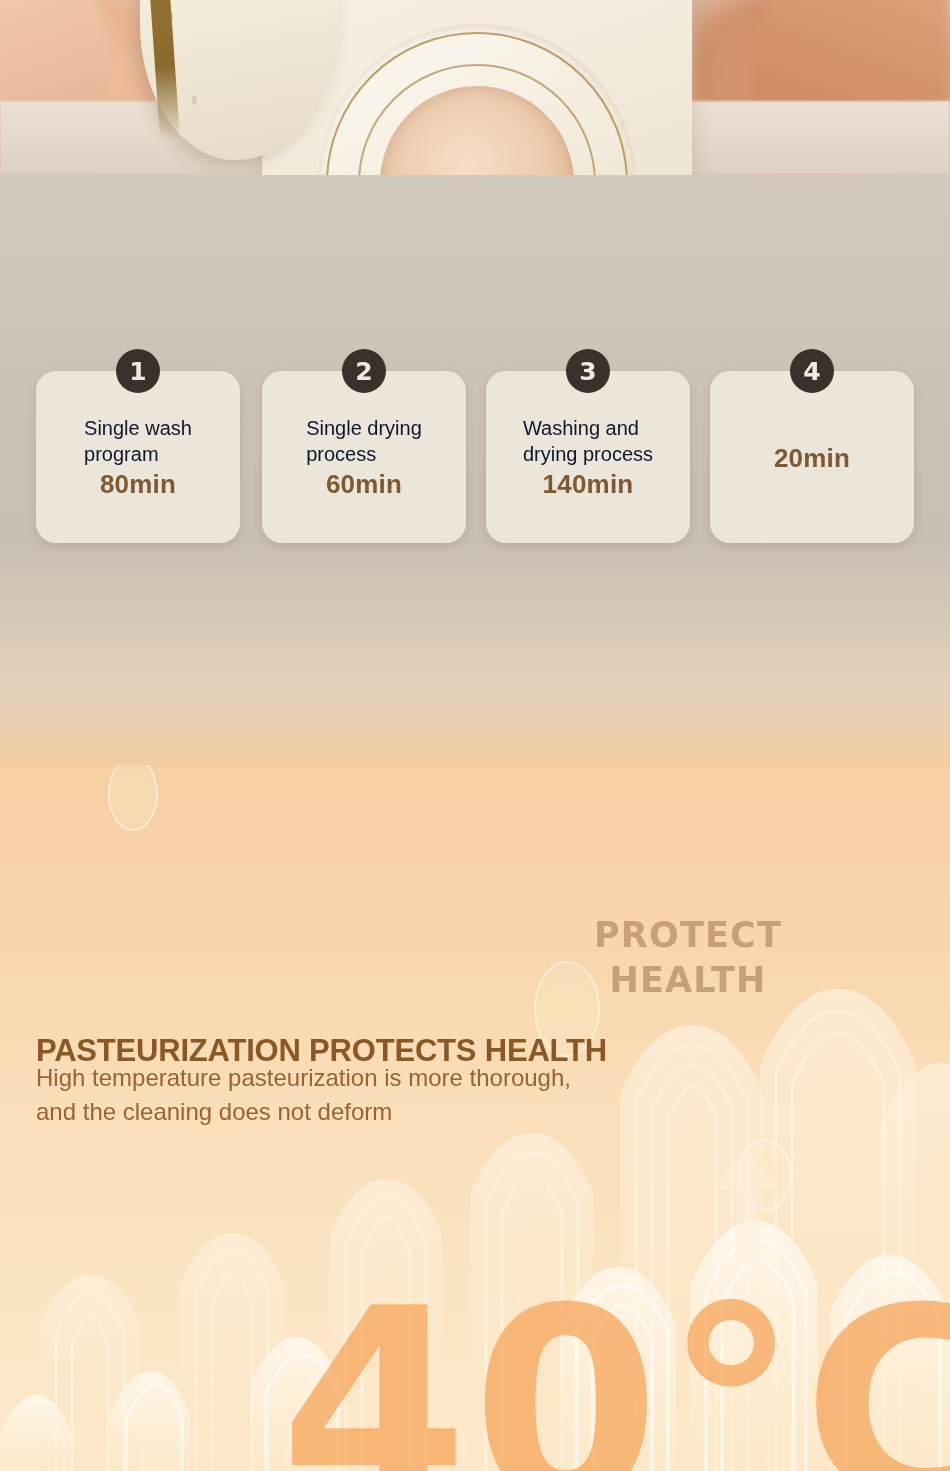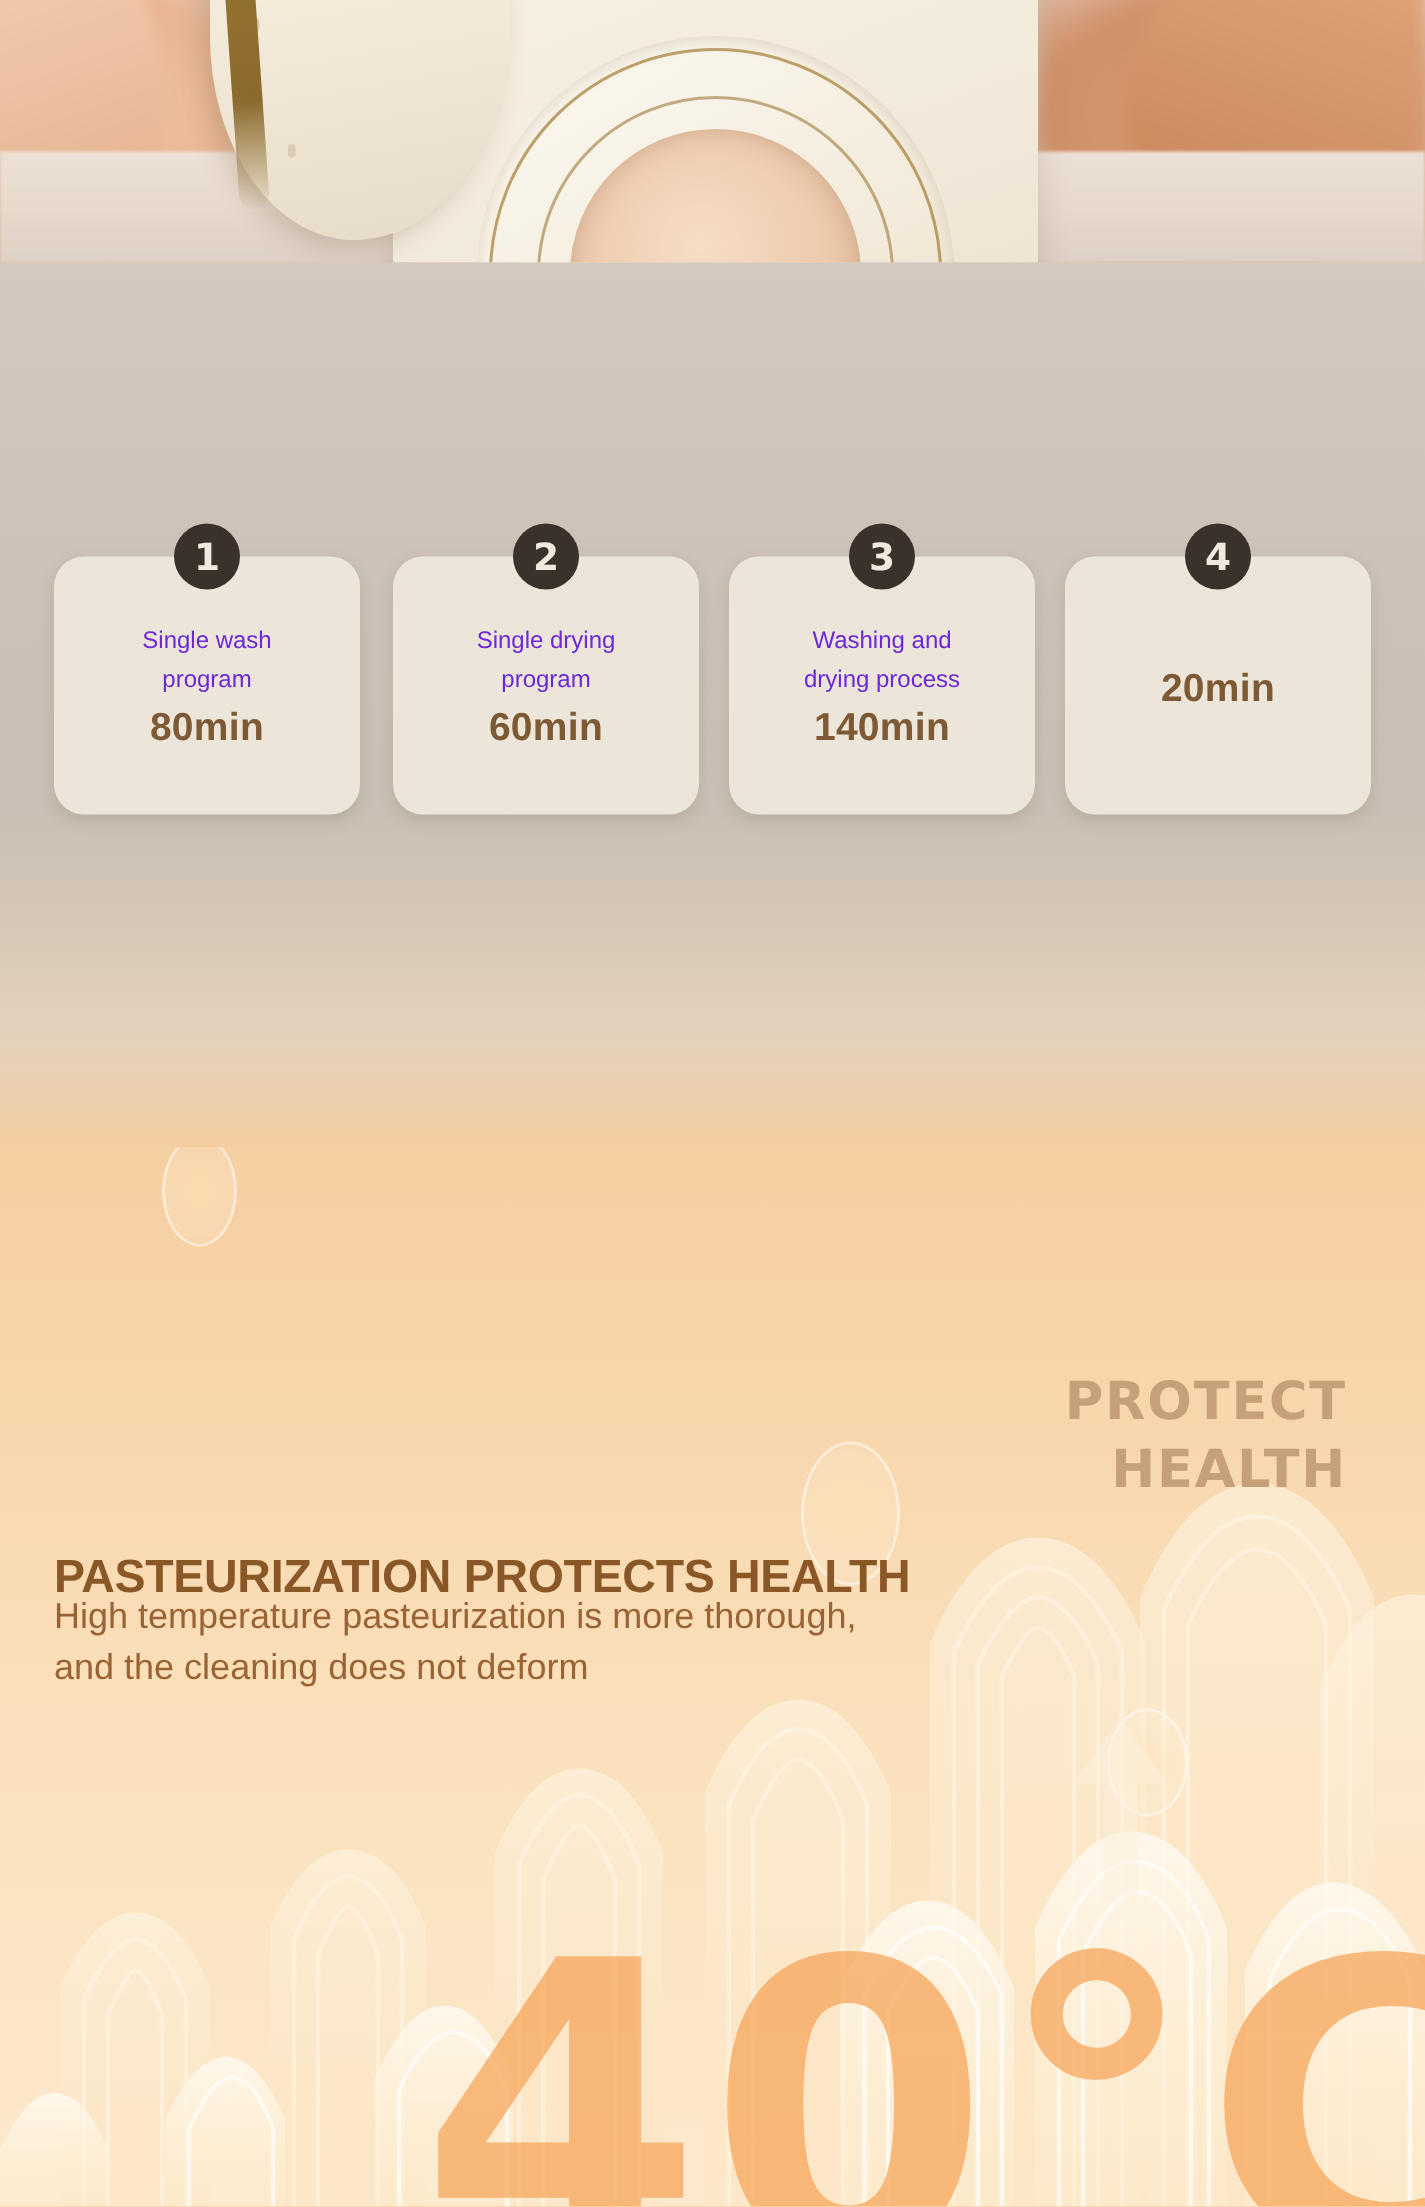--- a/index.html
+++ b/index.html
@@ -132,24 +132,24 @@
     background:#ece5da;
     border-radius:20px;
     box-shadow:0 4px 10px rgba(120,104,88,.20);
     display:flex;
     flex-direction:column;
     align-items:center;
     justify-content:center;
     padding:0 8px;
   }
   .card-title {
-    font-size:16px;
+    font-size:20px;
     line-height:26px;
-    color:#6d28d9;
-    text-align:center;
+    color:#0f172a;
+    text-align:left;
     font-weight:400;
     white-space:pre-line;
   }
   .card-time {
     margin-top:2px;
     font-size:26px;
     font-weight:bold;
     color:#7d5a33;
     letter-spacing:.2px;
   }
@@ -176,21 +176,21 @@
     left:0; top:765px;
     width:950px; height:706px;
     overflow:hidden;
     background:linear-gradient(180deg,#f6cfa2 0%, #f8d5ab 22%, #fadfb9 50%, #fbe4c2 72%, #fce9cc 100%);
   }
 
   .watermark {
     position:absolute;
     right:52px; top:148px;
     width:420px;
-    text-align:right;
+    text-align:center;
     color:#c6a078;
     font-size:35px;
     font-weight:bold;
     line-height:45px;
     letter-spacing:1.2px;
     white-space:pre-line;
     font-family:"DejaVu Sans", sans-serif;
   }
 
   .headline {
@@ -282,21 +282,21 @@
     <div class="cards" id="cards">
         <div class="card" style="left: 0px; width: 204px;">
           <div class="badge">1</div>
           <div class="card-title">Single wash
 program</div>
           <div class="card-time">80min</div>
         </div>
         <div class="card" style="left: 226px; width: 204px;">
           <div class="badge">2</div>
           <div class="card-title">Single drying
-program</div>
+process</div>
           <div class="card-time">60min</div>
         </div>
         <div class="card" style="left: 450px; width: 204px;">
           <div class="badge">3</div>
           <div class="card-title">Washing and
 drying process</div>
           <div class="card-time">140min</div>
         </div>
         <div class="card" style="left: 674px; width: 204px;">
           <div class="badge">4</div>

